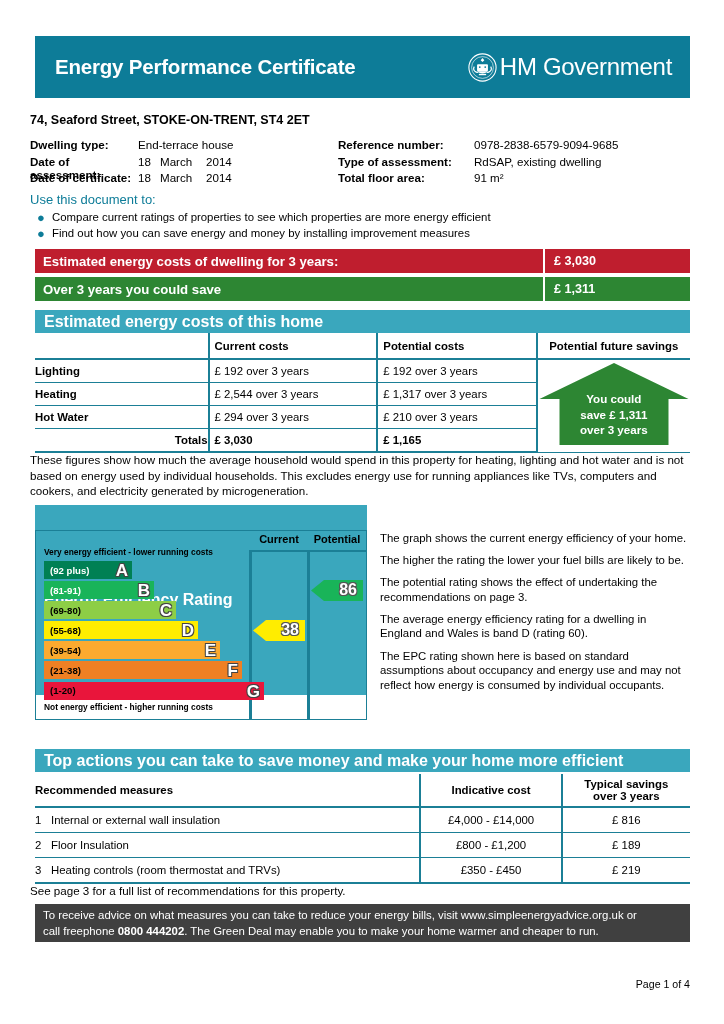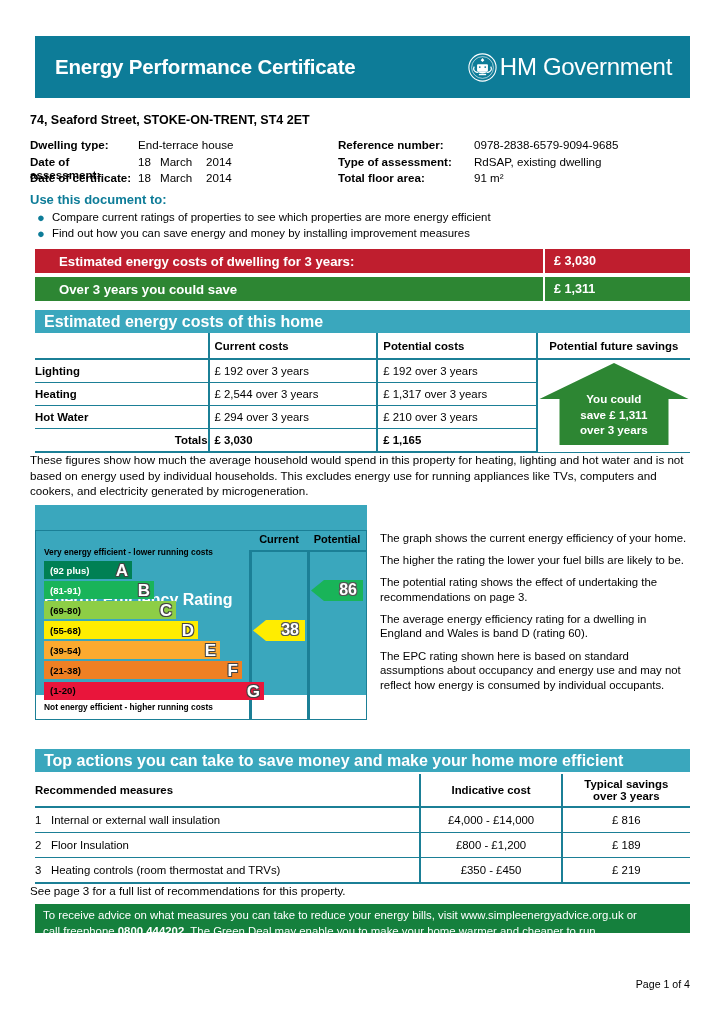--- a/index.html
+++ b/index.html
@@ -80,21 +80,21 @@
   .dl-value .d-day { display: inline-block; width: 22px; }
   .dl-value .d-month { display: inline-block; width: 46px; }
   .dr-label { width: 136px; font-weight: bold; }
   .dr-value { width: 210px; }
 
   
   .use-title {
     position: absolute;
     left: 30px; top: 192px;
     font-size: 13px;
-    font-weight: bold;
+    font-weight: normal;
     color: #0d7c98;
   }
   .bullets {
     position: absolute;
     left: 30px; top: 211px;
     width: 660px;
     font-size: 11.4px;
   }
   .bullet {
     display: flex;
@@ -120,21 +120,21 @@
   }
   .costbar.red { top: 249px; background: #bf1e2e; }
   .costbar.green { top: 277px; background: #2d8633; }
   .costbar .cb-label {
     flex: 1;
     color: #ffffff;
     font-size: 13.2px;
     font-weight: bold;
     display: flex;
     align-items: center;
-    padding-left: 24px;
+    padding-left: 8px;
     box-sizing: border-box;
   }
   .costbar .cb-value {
     width: 147px;
     color: #ffffff;
     font-size: 12.6px;
     font-weight: bold;
     display: flex;
     align-items: center;
     padding-left: 9px;
@@ -355,22 +355,22 @@
 
   
   .seepage {
     position: absolute;
     left: 30px; top: 884px;
     font-size: 11.6px;
   }
   .greenbox {
     position: absolute;
     left: 35px; top: 904px;
-    width: 655px; height: 29px;
-    background: #15803d;
+    width: 655px; height: 38px;
+    background: #404040;
     color: #ffffff;
     font-size: 11.4px;
     line-height: 16px;
     box-sizing: border-box;
     padding: 3px 0 0 8px;
   }
   .pagenum {
     position: absolute;
     left: 0; top: 978px;
     width: 690px;

